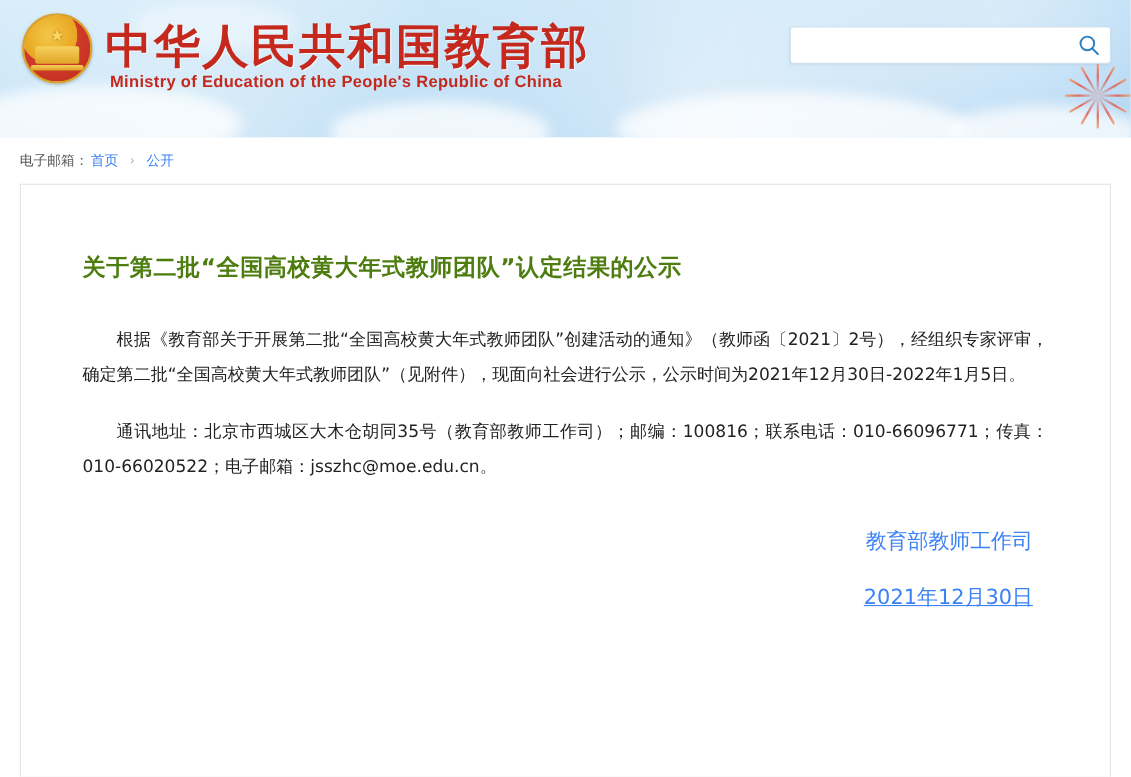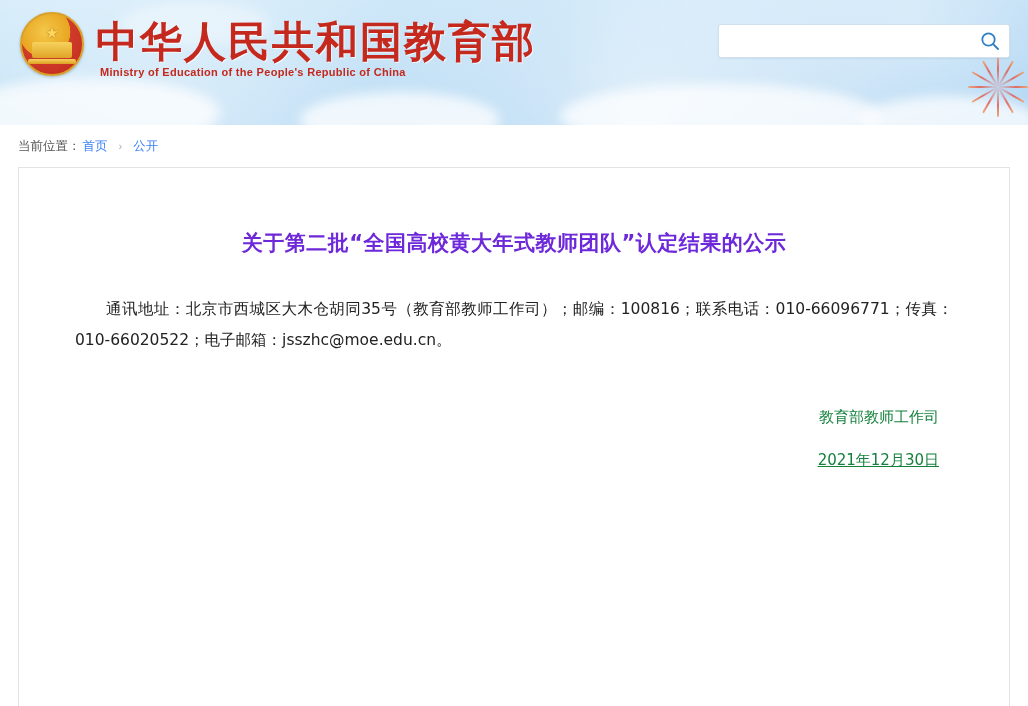--- a/index.html
+++ b/index.html
@@ -111,21 +111,21 @@
     letter-spacing: 2px;
     color: #c5281c;
     text-shadow: 1px 1px 0 rgba(255,255,255,.7);
     white-space: nowrap;
     text-align: right;
   }
   .title-en {
     position: absolute;
     left: 100px;
     top: 66px;
-    font-size: 11px;
+    font-size: 15px;
     font-weight: bold;
     letter-spacing: .3px;
     color: #c5281c;
     white-space: nowrap;
   }
 
   .search-box {
     position: absolute;
     right: 18px;
     top: 24px;
@@ -189,44 +189,44 @@
   .article {
     position: relative;
     margin: 0 18px;
     background: #ffffff;
     border: 1px solid #e3e3e3;
     min-height: 540px;
     padding: 44px 56px 30px 56px;
     box-sizing: border-box;
   }
   .article-title {
-    text-align: center;
+    text-align: left;
     font-family: "DejaVu Sans", "Liberation Sans", sans-serif;
     font-size: 21px;
     font-weight: bold;
-    color: #6d28d9;
+    color: #4d7c0f;
     line-height: 1.5;
     margin: 16px 0 34px 0;
     letter-spacing: .5px;
   }
   .para {
     font-family: "DejaVu Sans", "Liberation Sans", sans-serif;
     font-size: 15.5px;
     line-height: 2.05;
     color: #222;
     text-align: justify;
     text-indent: 2em;
     margin: 0 0 20px 0;
   }
-  .para.last { margin-bottom: 45px; }
+  .para.last { margin-bottom: 32px; }
   .sign {
     font-family: "DejaVu Sans", "Liberation Sans", sans-serif;
-    font-size: 15px;
+    font-size: 19px;
     line-height: 2.05;
-    color: #15803d;
+    color: #3b82f6;
     text-align: right;
     margin: 0;
     padding-right: 14px;
   }
   .sign.date { margin-top: 12px; text-decoration: underline; }
 </style>
 </head>
 <body>
 
 <div class="header">
@@ -268,26 +268,27 @@
         <svg width="22" height="22" viewBox="0 0 22 22" aria-hidden="true">
           <circle cx="9.5" cy="9.5" r="6.2" fill="none" stroke="#2f7fc4" stroke-width="1.8"></circle>
           <line x1="14.2" y1="14.2" x2="19" y2="19" stroke="#2f7fc4" stroke-width="1.9" stroke-linecap="round"></line>
         </svg>
       </span>
     </button>
   </div>
 </div>
 
 <div class="breadcrumb">
-  <span class="bc-label">当前位置：</span>
+  <span class="bc-label">电子邮箱：</span>
   <a href="#">首页</a>
   <span class="sep">›</span>
   <a href="#">公开</a>
 </div>
 
 <div class="article">
   <h1 class="article-title">关于第二批“全国高校黄大年式教师团队”认定结果的公示</h1>
 
+  <p class="para">根据《教育部关于开展第二批“全国高校黄大年式教师团队”创建活动的通知》（教师函〔2021〕2号），经组织专家评审，确定第二批“全国高校黄大年式教师团队”（见附件），现面向社会进行公示，公示时间为2021年12月30日-2022年1月5日。</p>
   <p class="para last">通讯地址：北京市西城区大木仓胡同35号（教育部教师工作司）；邮编：100816；联系电话：010-66096771；传真：010-66020522；电子邮箱：jsszhc@moe.edu.cn。</p>
 
   <p class="sign">教育部教师工作司</p>
   <p class="sign date">2021年12月30日</p>
 </div>
 
 </body></html>

